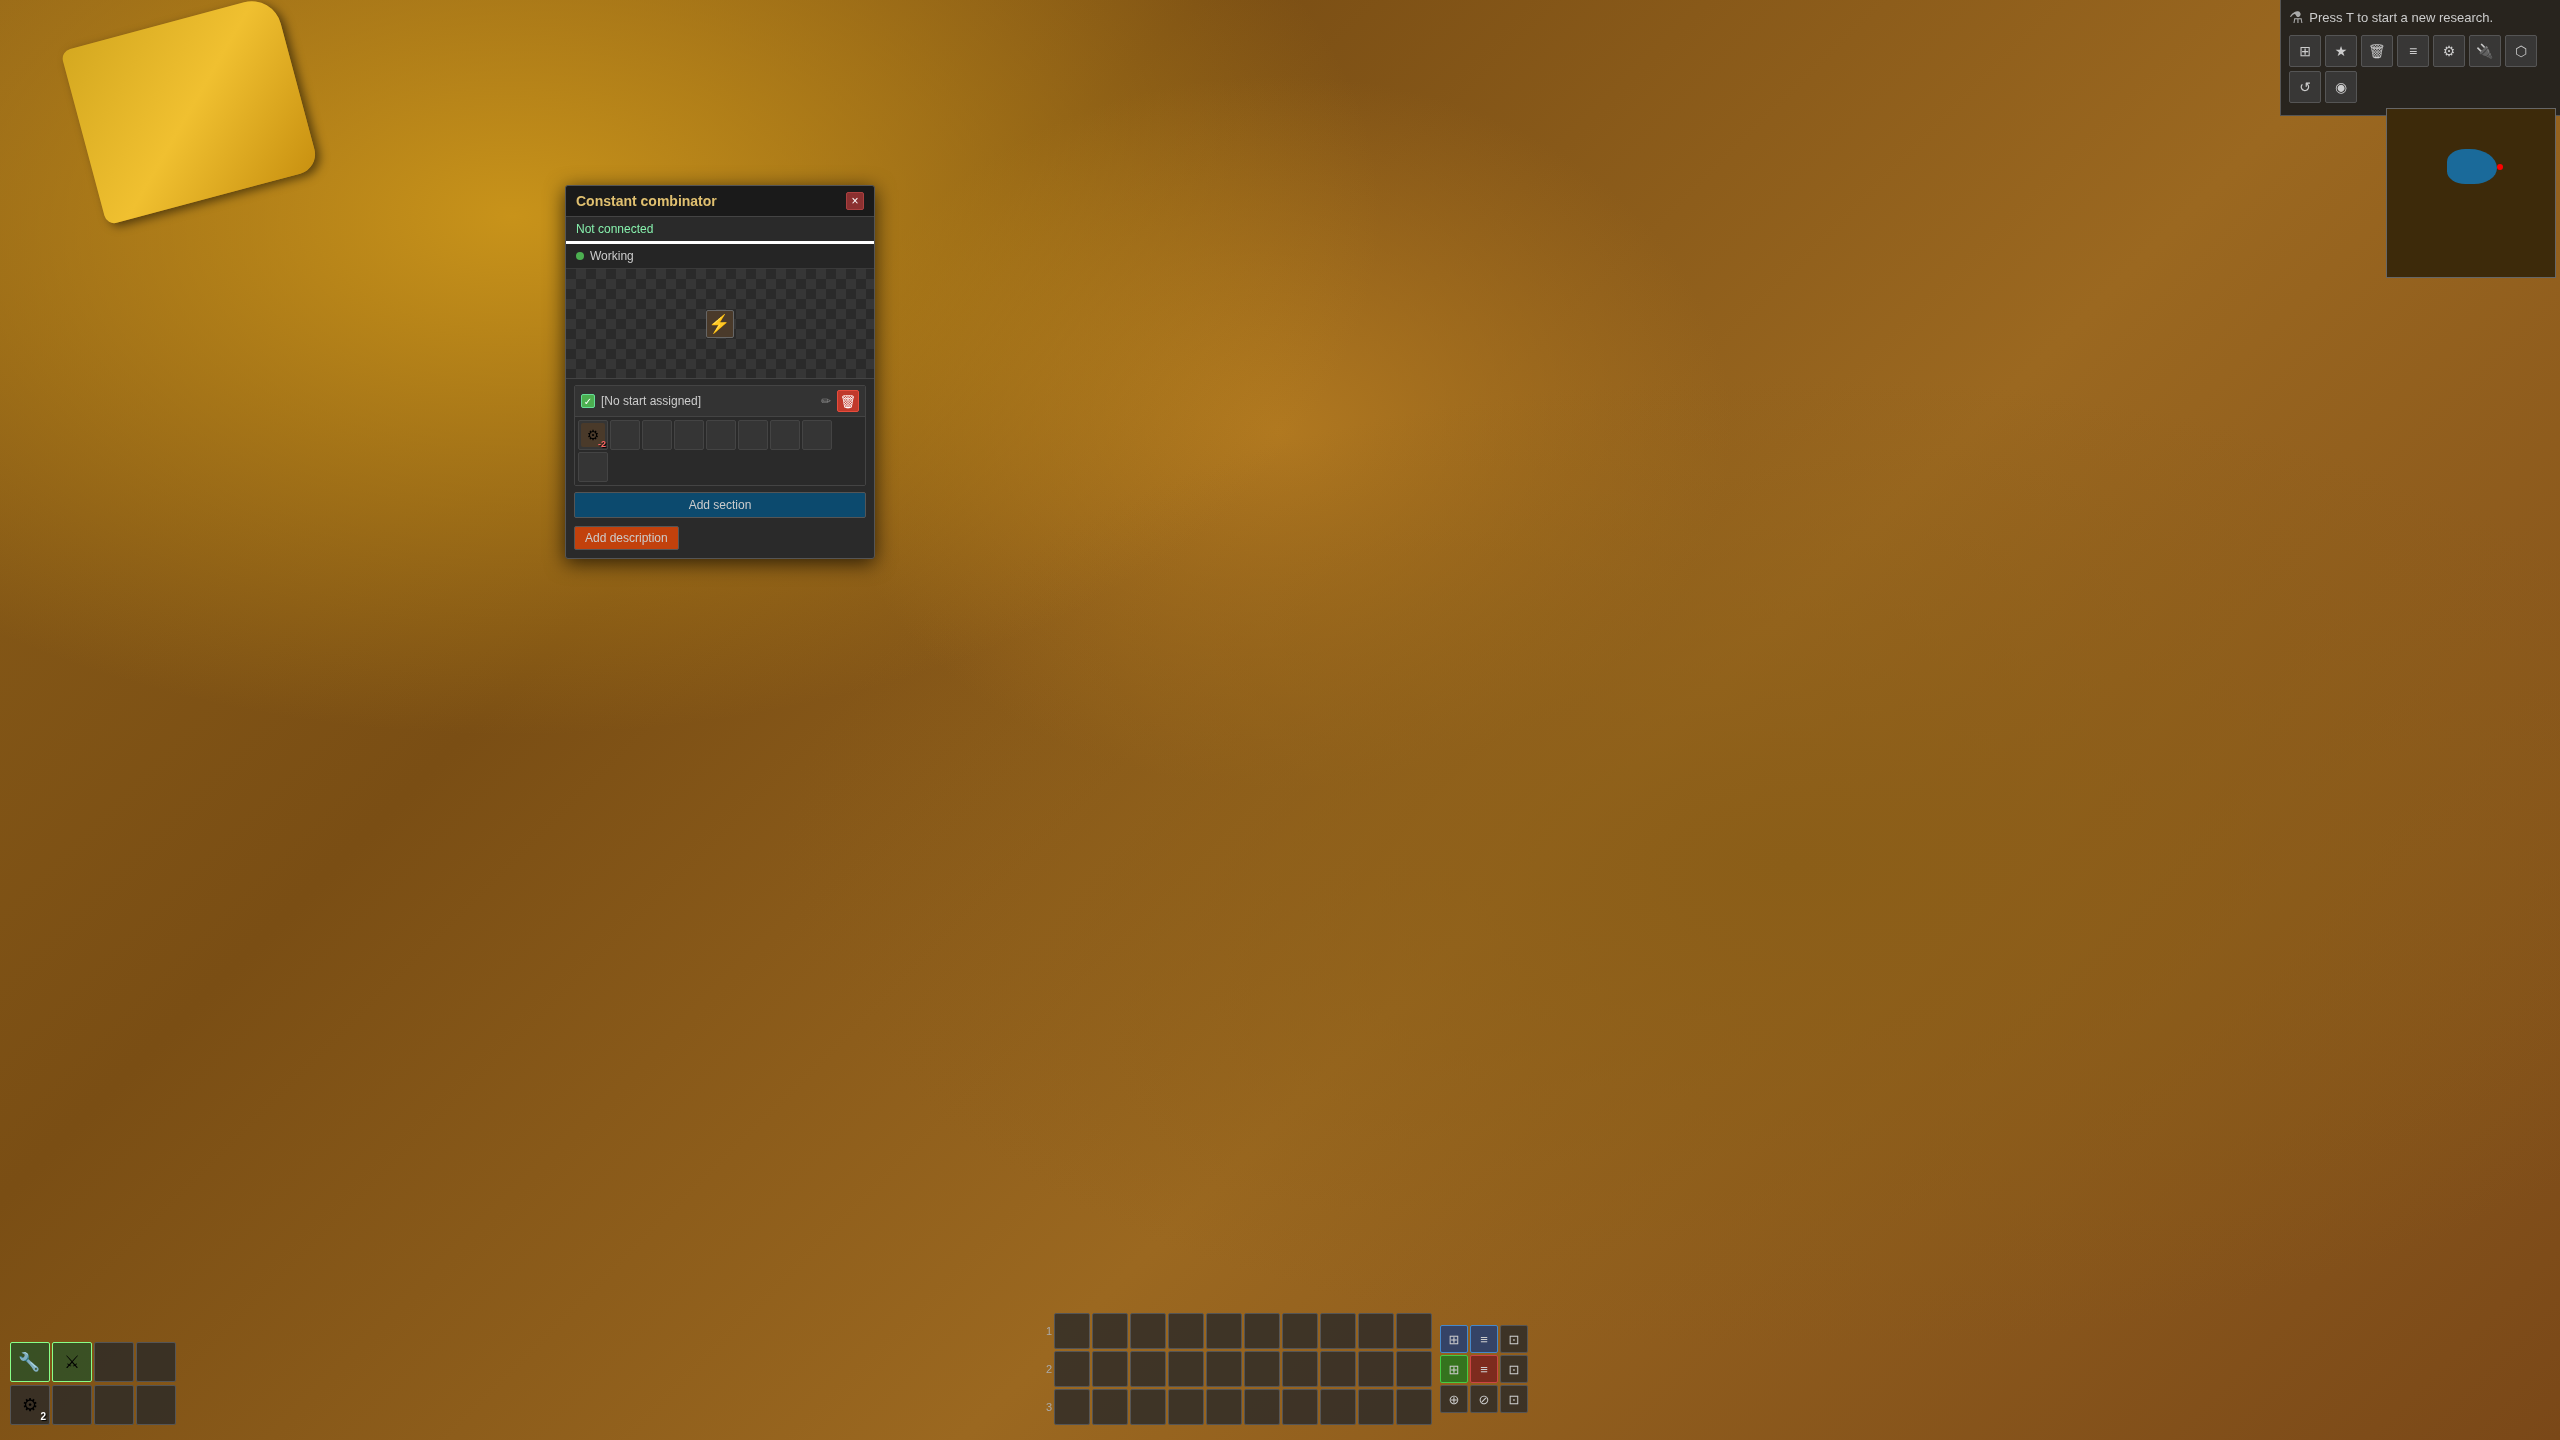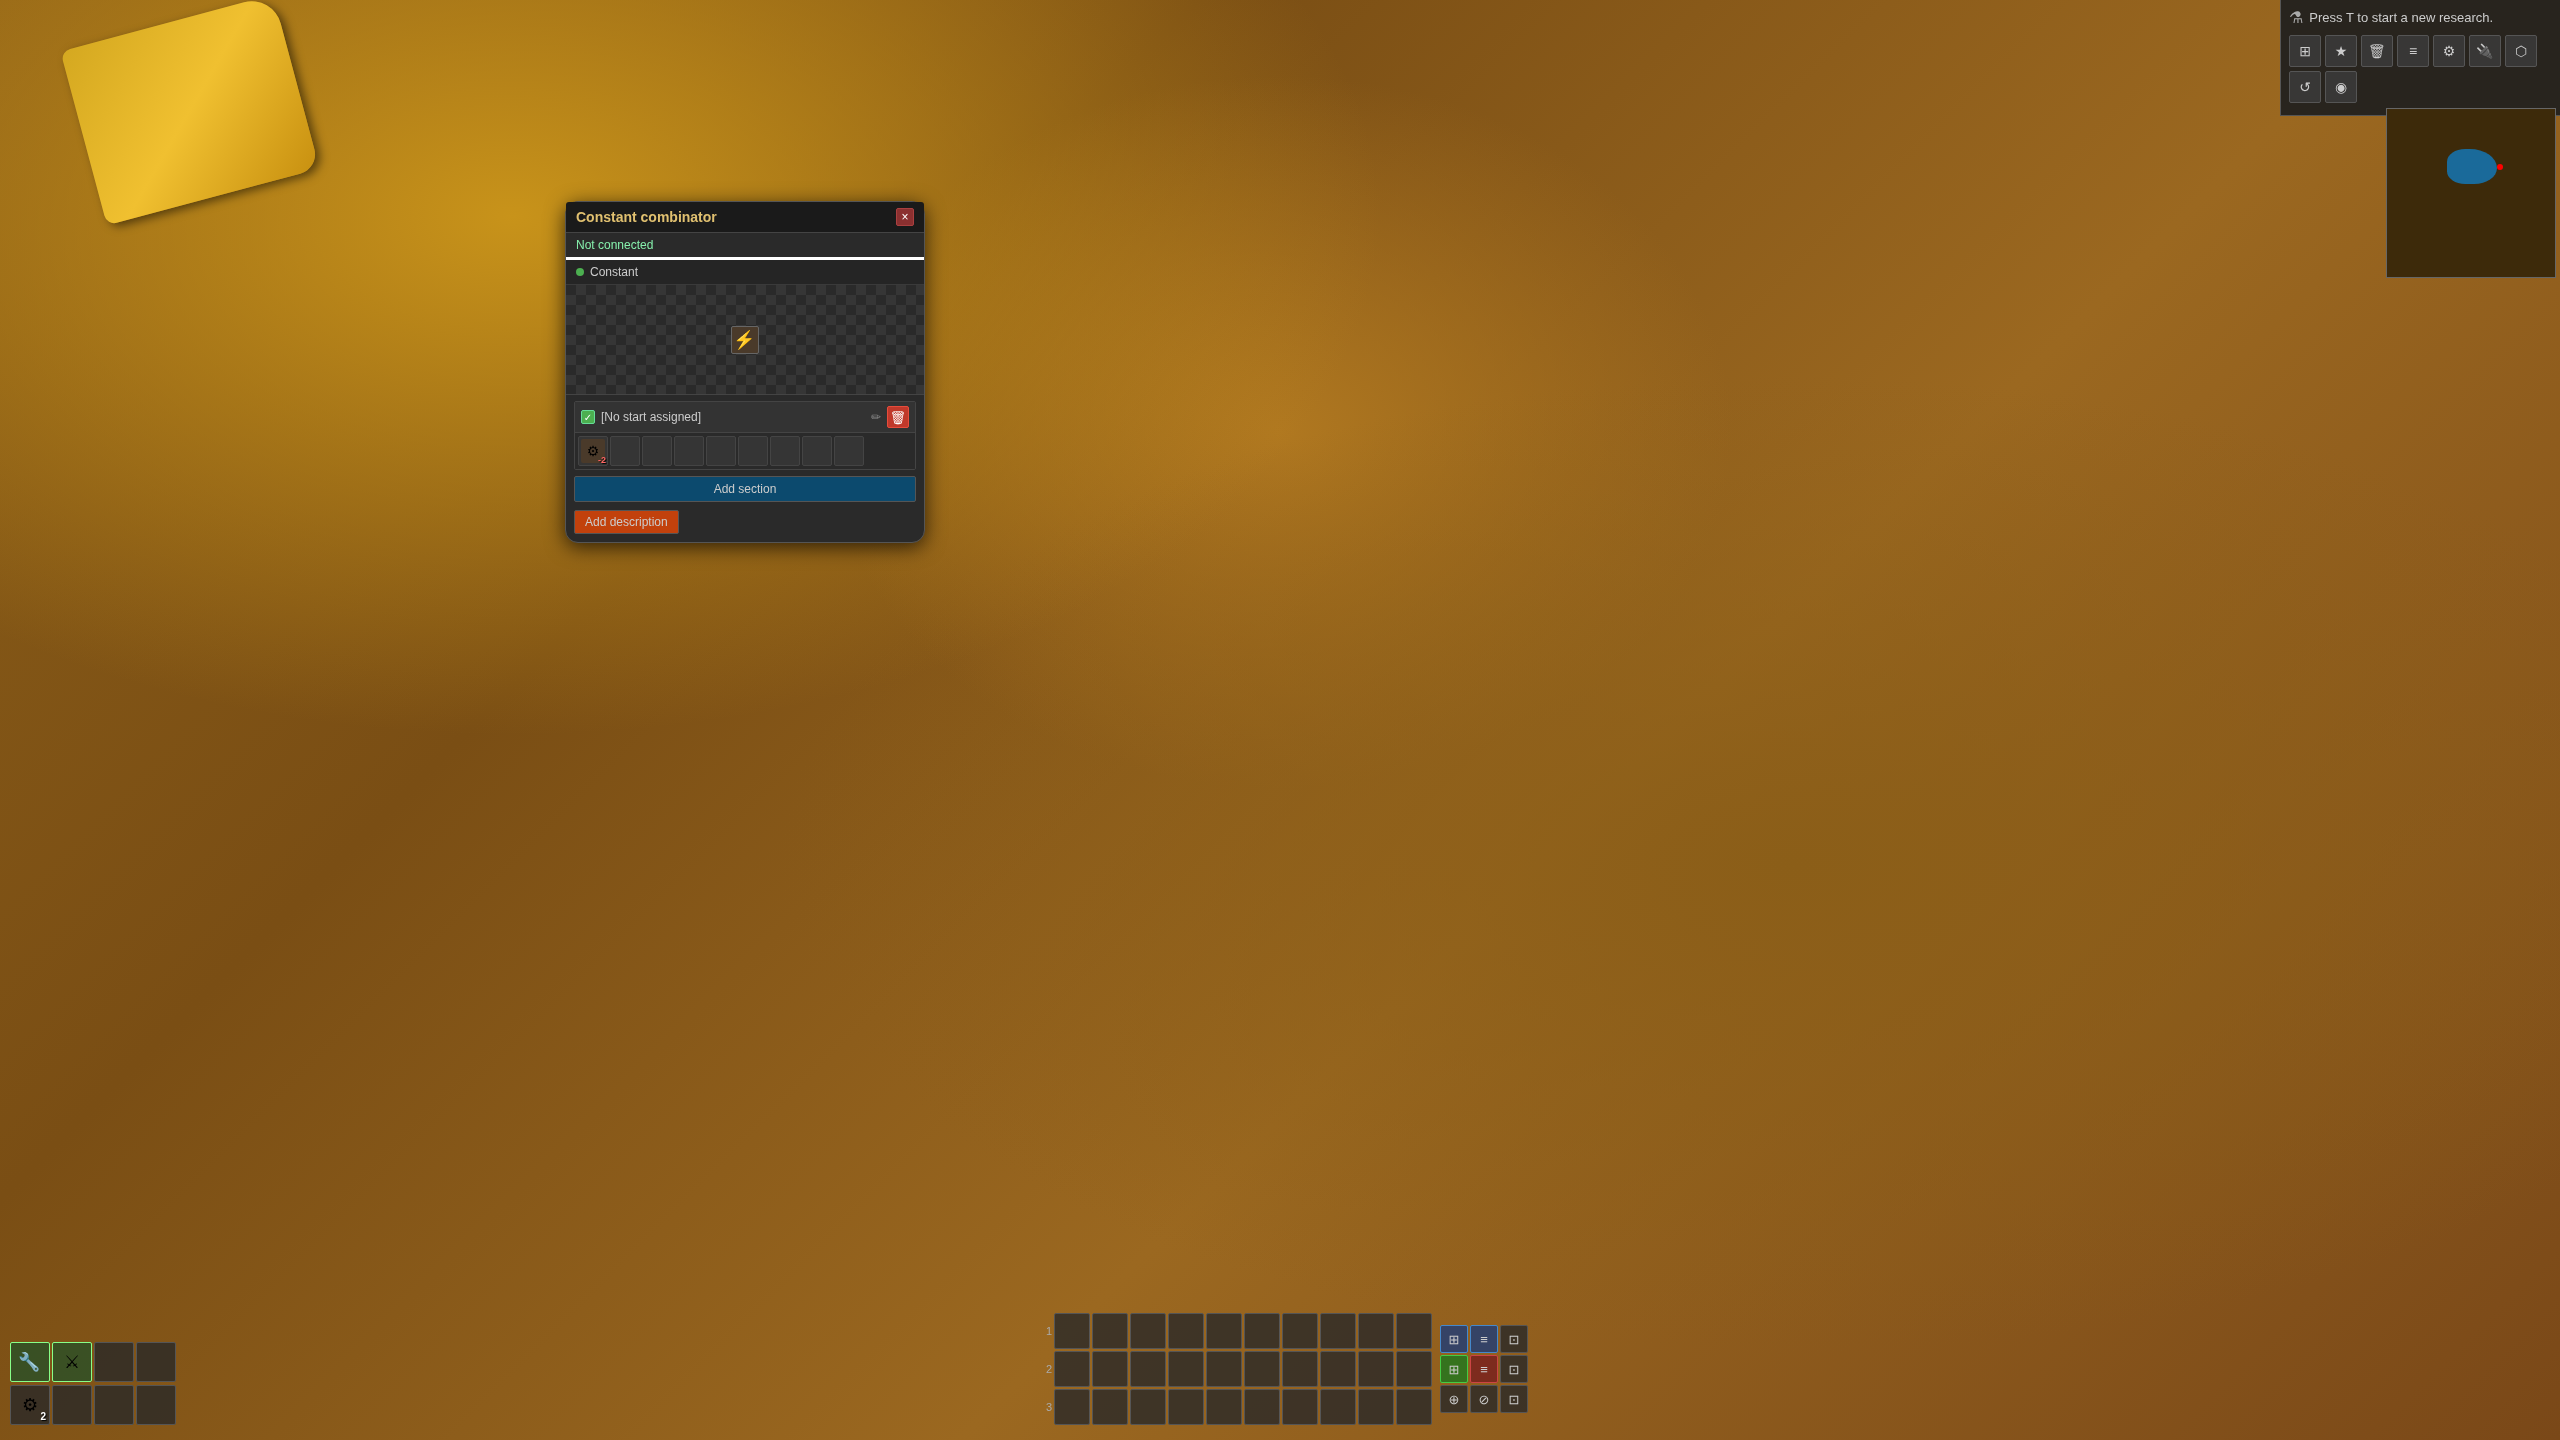--- a/index.html
+++ b/index.html
@@ -110,26 +110,26 @@
       left: 110px;
       width: 6px;
       height: 6px;
       background: red;
       border-radius: 50%;
     }
 
     
     .dialog {
       position: absolute;
-      top: 201px;
+      top: 185px;
       left: 565px;
-      width: 360px;
+      width: 310px;
       background: #2a2a2a;
       border: 1px solid #555;
-      border-radius: 13px;
+      border-radius: 3px;
       box-shadow: 0 4px 20px rgba(0,0,0,0.7);
     }
 
     .dialog-titlebar {
       background: #1a1a1a;
       padding: 6px 10px;
       display: flex;
       align-items: center;
       justify-content: space-between;
       border-bottom: 1px solid #444;
@@ -539,21 +539,21 @@
 
   <div class="dialog-body">
     
     <div class="not-connected">
       <span>Not connected</span>
     </div>
 
     
     <div class="working-row">
       <div class="working-dot"></div>
-      <span class="working-text">Constant</span>
+      <span class="working-text">Working</span>
     </div>
 
     
     <div class="preview-area">
       <div class="preview-item">
         <span>⚡</span>
       </div>
     </div>
 
     

